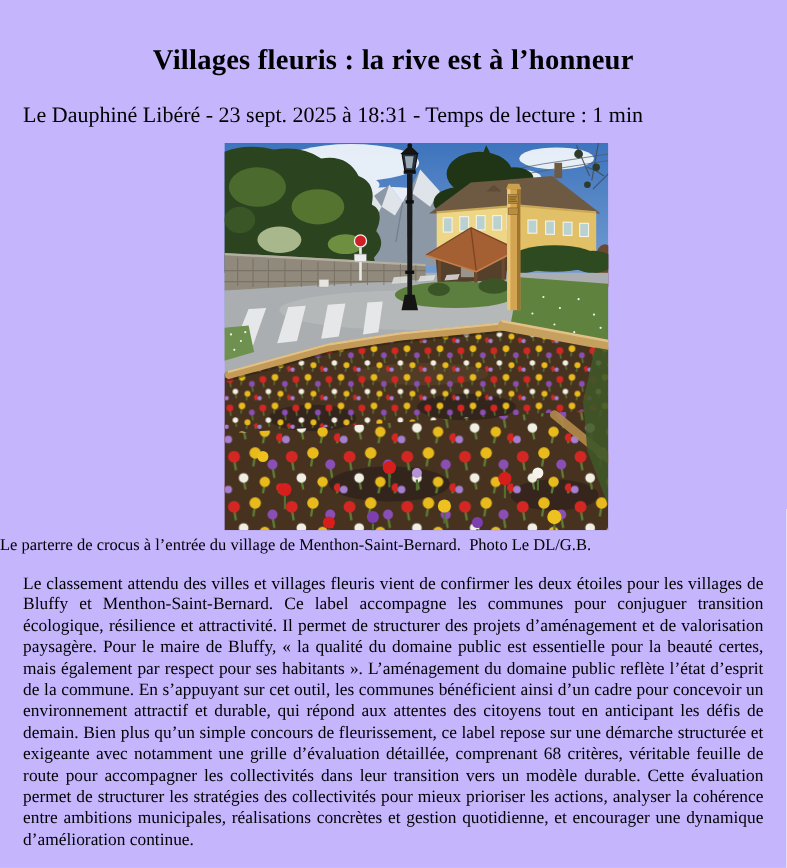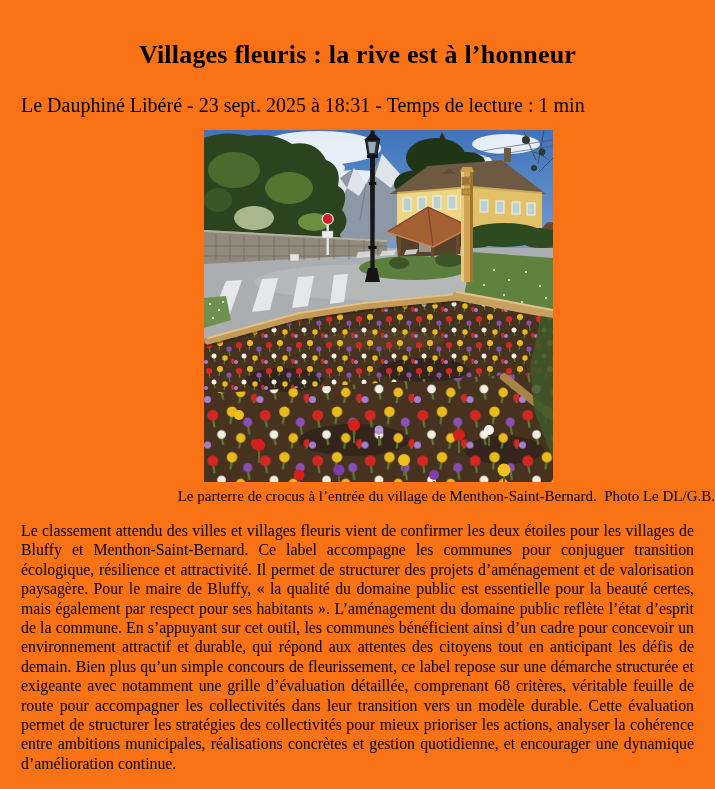--- a/index.html
+++ b/index.html
@@ -1,19 +1,19 @@
 <!DOCTYPE html>
 <html><head>
 <meta charset="utf-8">
 <style>
   html,body{margin:0;padding:0;background:#ffffff;}
   .page{
     position:relative;
     width:715px;height:789px;
-    background:#f97316;
+    background:#c4b5fd;
     overflow:hidden;
     font-family:"Liberation Serif", serif;
     color:#000;
   }
   .title{
     position:absolute;top:40px;left:0;right:0;
     margin:0;text-align:center;
     font-size:26px;font-weight:bold;line-height:1.15;
     letter-spacing:0.2px;
   }
@@ -21,21 +21,21 @@
     position:absolute;top:93px;left:21px;right:21px;
     margin:0;font-size:20px;line-height:1.2;text-align:left;
   }
   .figure{
     position:absolute;top:130px;left:204px;width:349px;height:352px;
     margin:0;padding:0;
   }
   .figure svg{display:block;}
   .caption{
     position:absolute;top:487px;left:0;right:0;
-    margin:0;text-align:right;font-size:15px;line-height:1.2;padding-left:28px;
+    margin:0;text-align:left;font-size:15px;line-height:1.2;
   }
   .body-text{
     position:absolute;top:521px;left:21px;width:673px;
     margin:0;font-size:15.8px;line-height:19.4px;
     text-align:justify;
   }
 </style>
 </head>
 <body>
 

